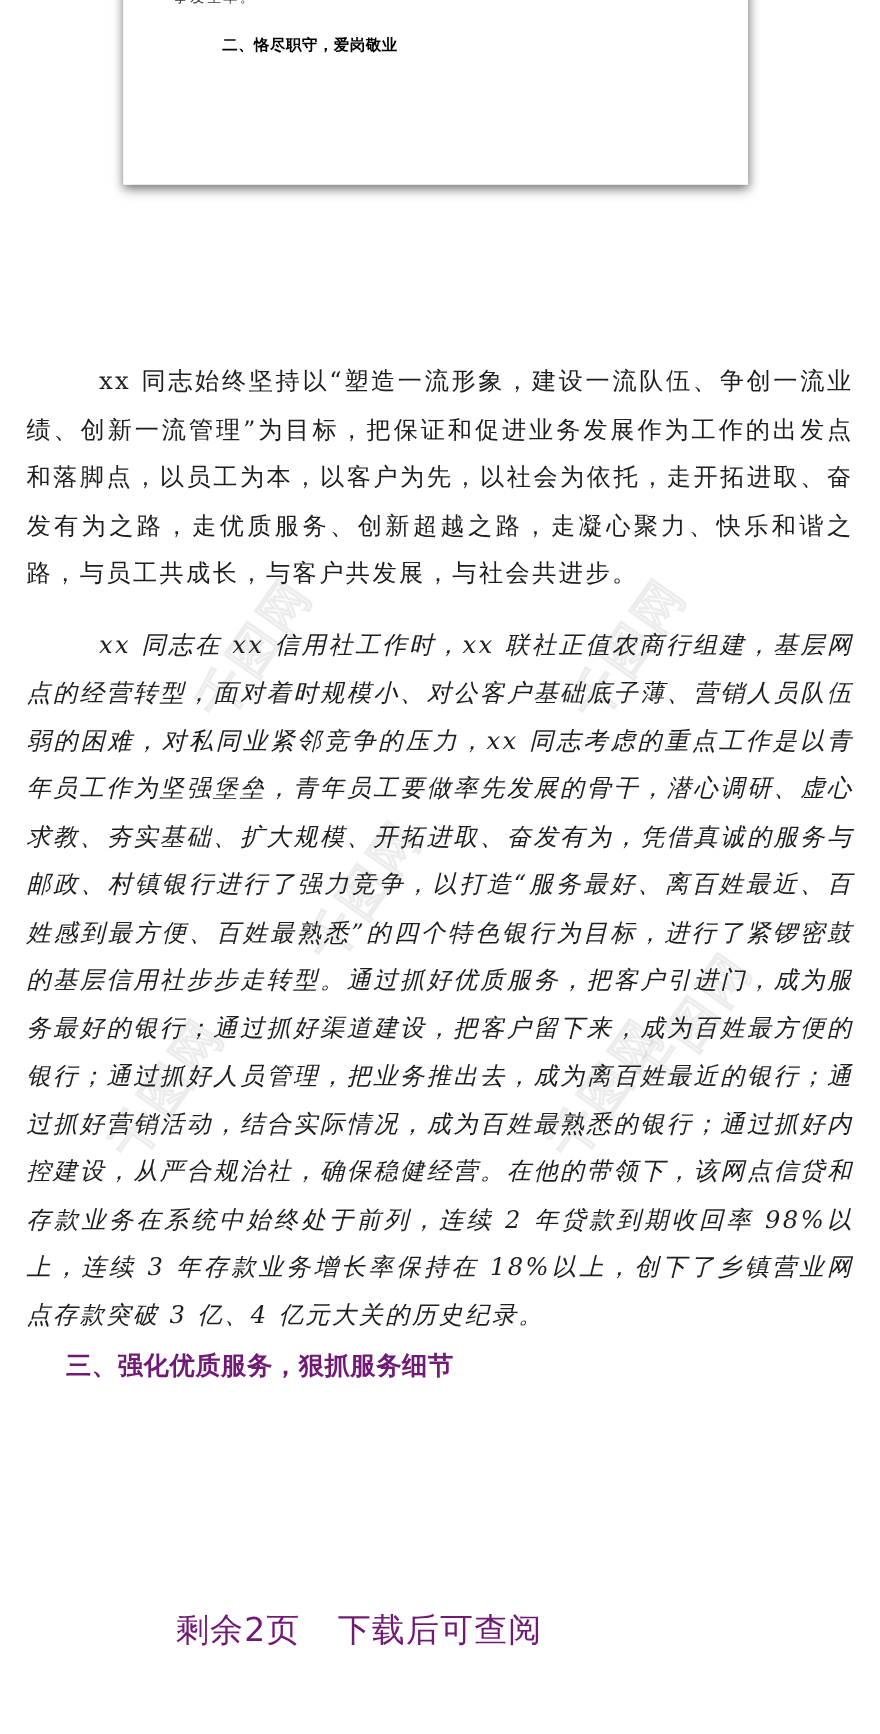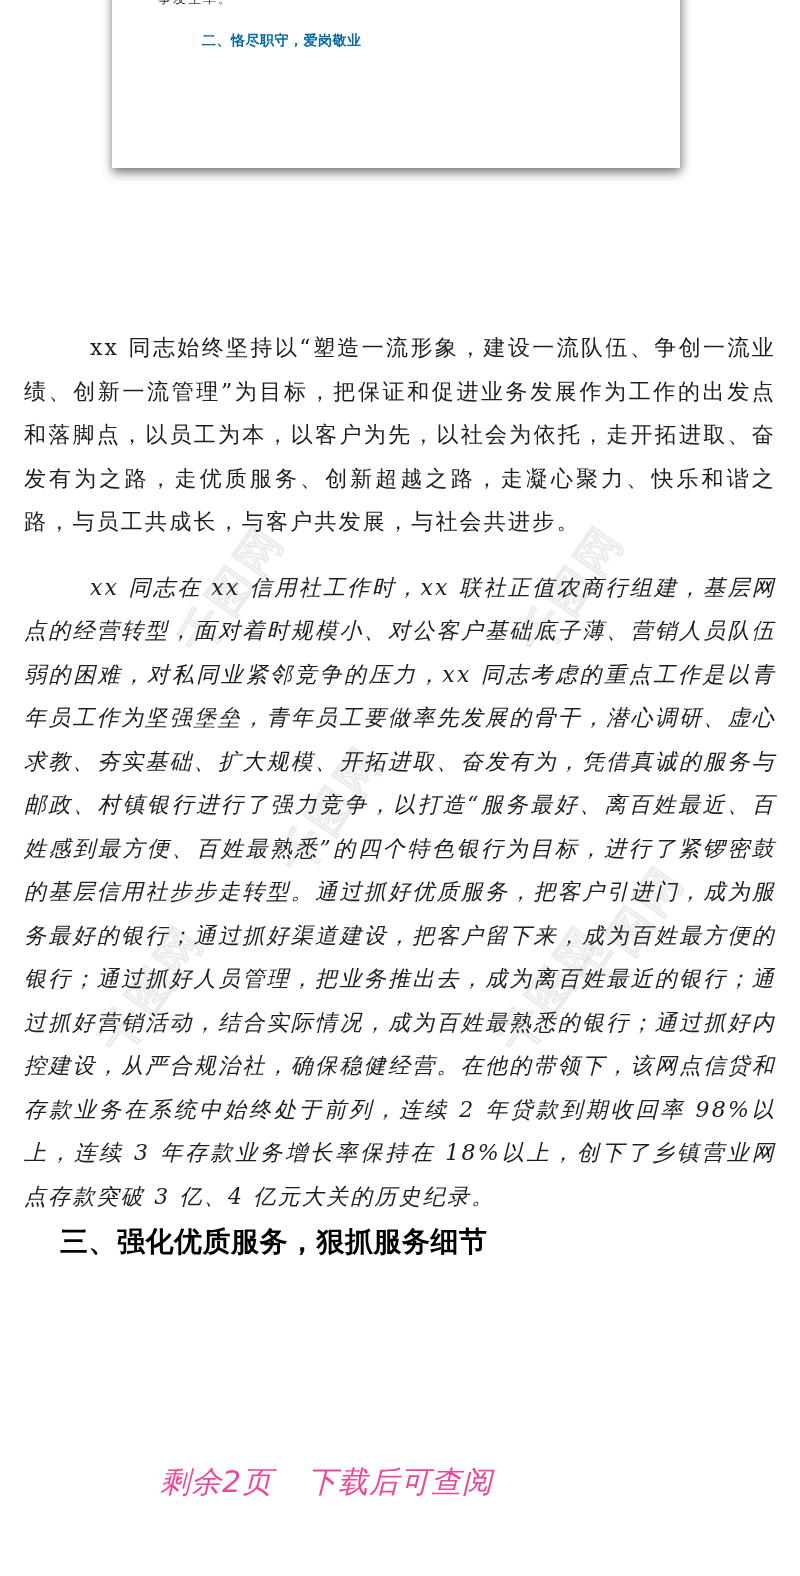--- a/index.html
+++ b/index.html
@@ -34,21 +34,21 @@
       letter-spacing: 2px;
       line-height: 14px;
     }
     .page-card .card-heading {
       position: absolute;
       left: 90px;
       top: 52px;
       font-family: "DejaVu Sans", "Liberation Sans", sans-serif;
       font-size: 14px;
       font-weight: bold;
-      color: #0369a1;
+      color: #000000;
       letter-spacing: 0.5px;
     }
     
     .doc-body {
       position: absolute;
       left: 24px;
       top: 326px;
       width: 752px;
     }
     .para {
@@ -59,23 +59,23 @@
       text-indent: 66px;
       text-align: justify;
       color: #1e1e1e;
     }
     .para + .para { margin-top: 19px; font-style: italic; }
     .section-heading {
       margin: 0;
       padding-left: 36px;
       font-family: "DejaVu Sans", "Liberation Sans", sans-serif;
       font-weight: bold;
-      font-size: 28px;
+      font-size: 23px;
       line-height: 48px;
-      color: #000000;
+      color: #701a75;
       letter-spacing: 0.5px;
     }
     .section-heading + .para { margin-top: 14px; }
     
     .watermark {
       position: absolute;
       font-family: "DejaVu Sans", "Liberation Sans", sans-serif;
       font-size: 44px;
       font-weight: bold;
       color: transparent;
@@ -87,24 +87,23 @@
     }
     
     .remaining-bar {
       position: absolute;
       left: 0;
       top: 1462px;
       width: 653px;
       text-align: center;
       font-family: "DejaVu Sans", "Liberation Sans", sans-serif;
       font-size: 30px;
-      color: #ec4899;
+      color: #701a75;
       letter-spacing: 1px;
       cursor: pointer;
-      font-style: italic;
     }
     .remaining-bar .gap { display: inline-block; width: 34px; }
   </style>
 </head>
 <body>
 
 <div class="page-card">
   <div class="cut-line">事发生率。</div>
   <div class="card-heading">二、恪尽职守，爱岗敬业</div>
 </div>

